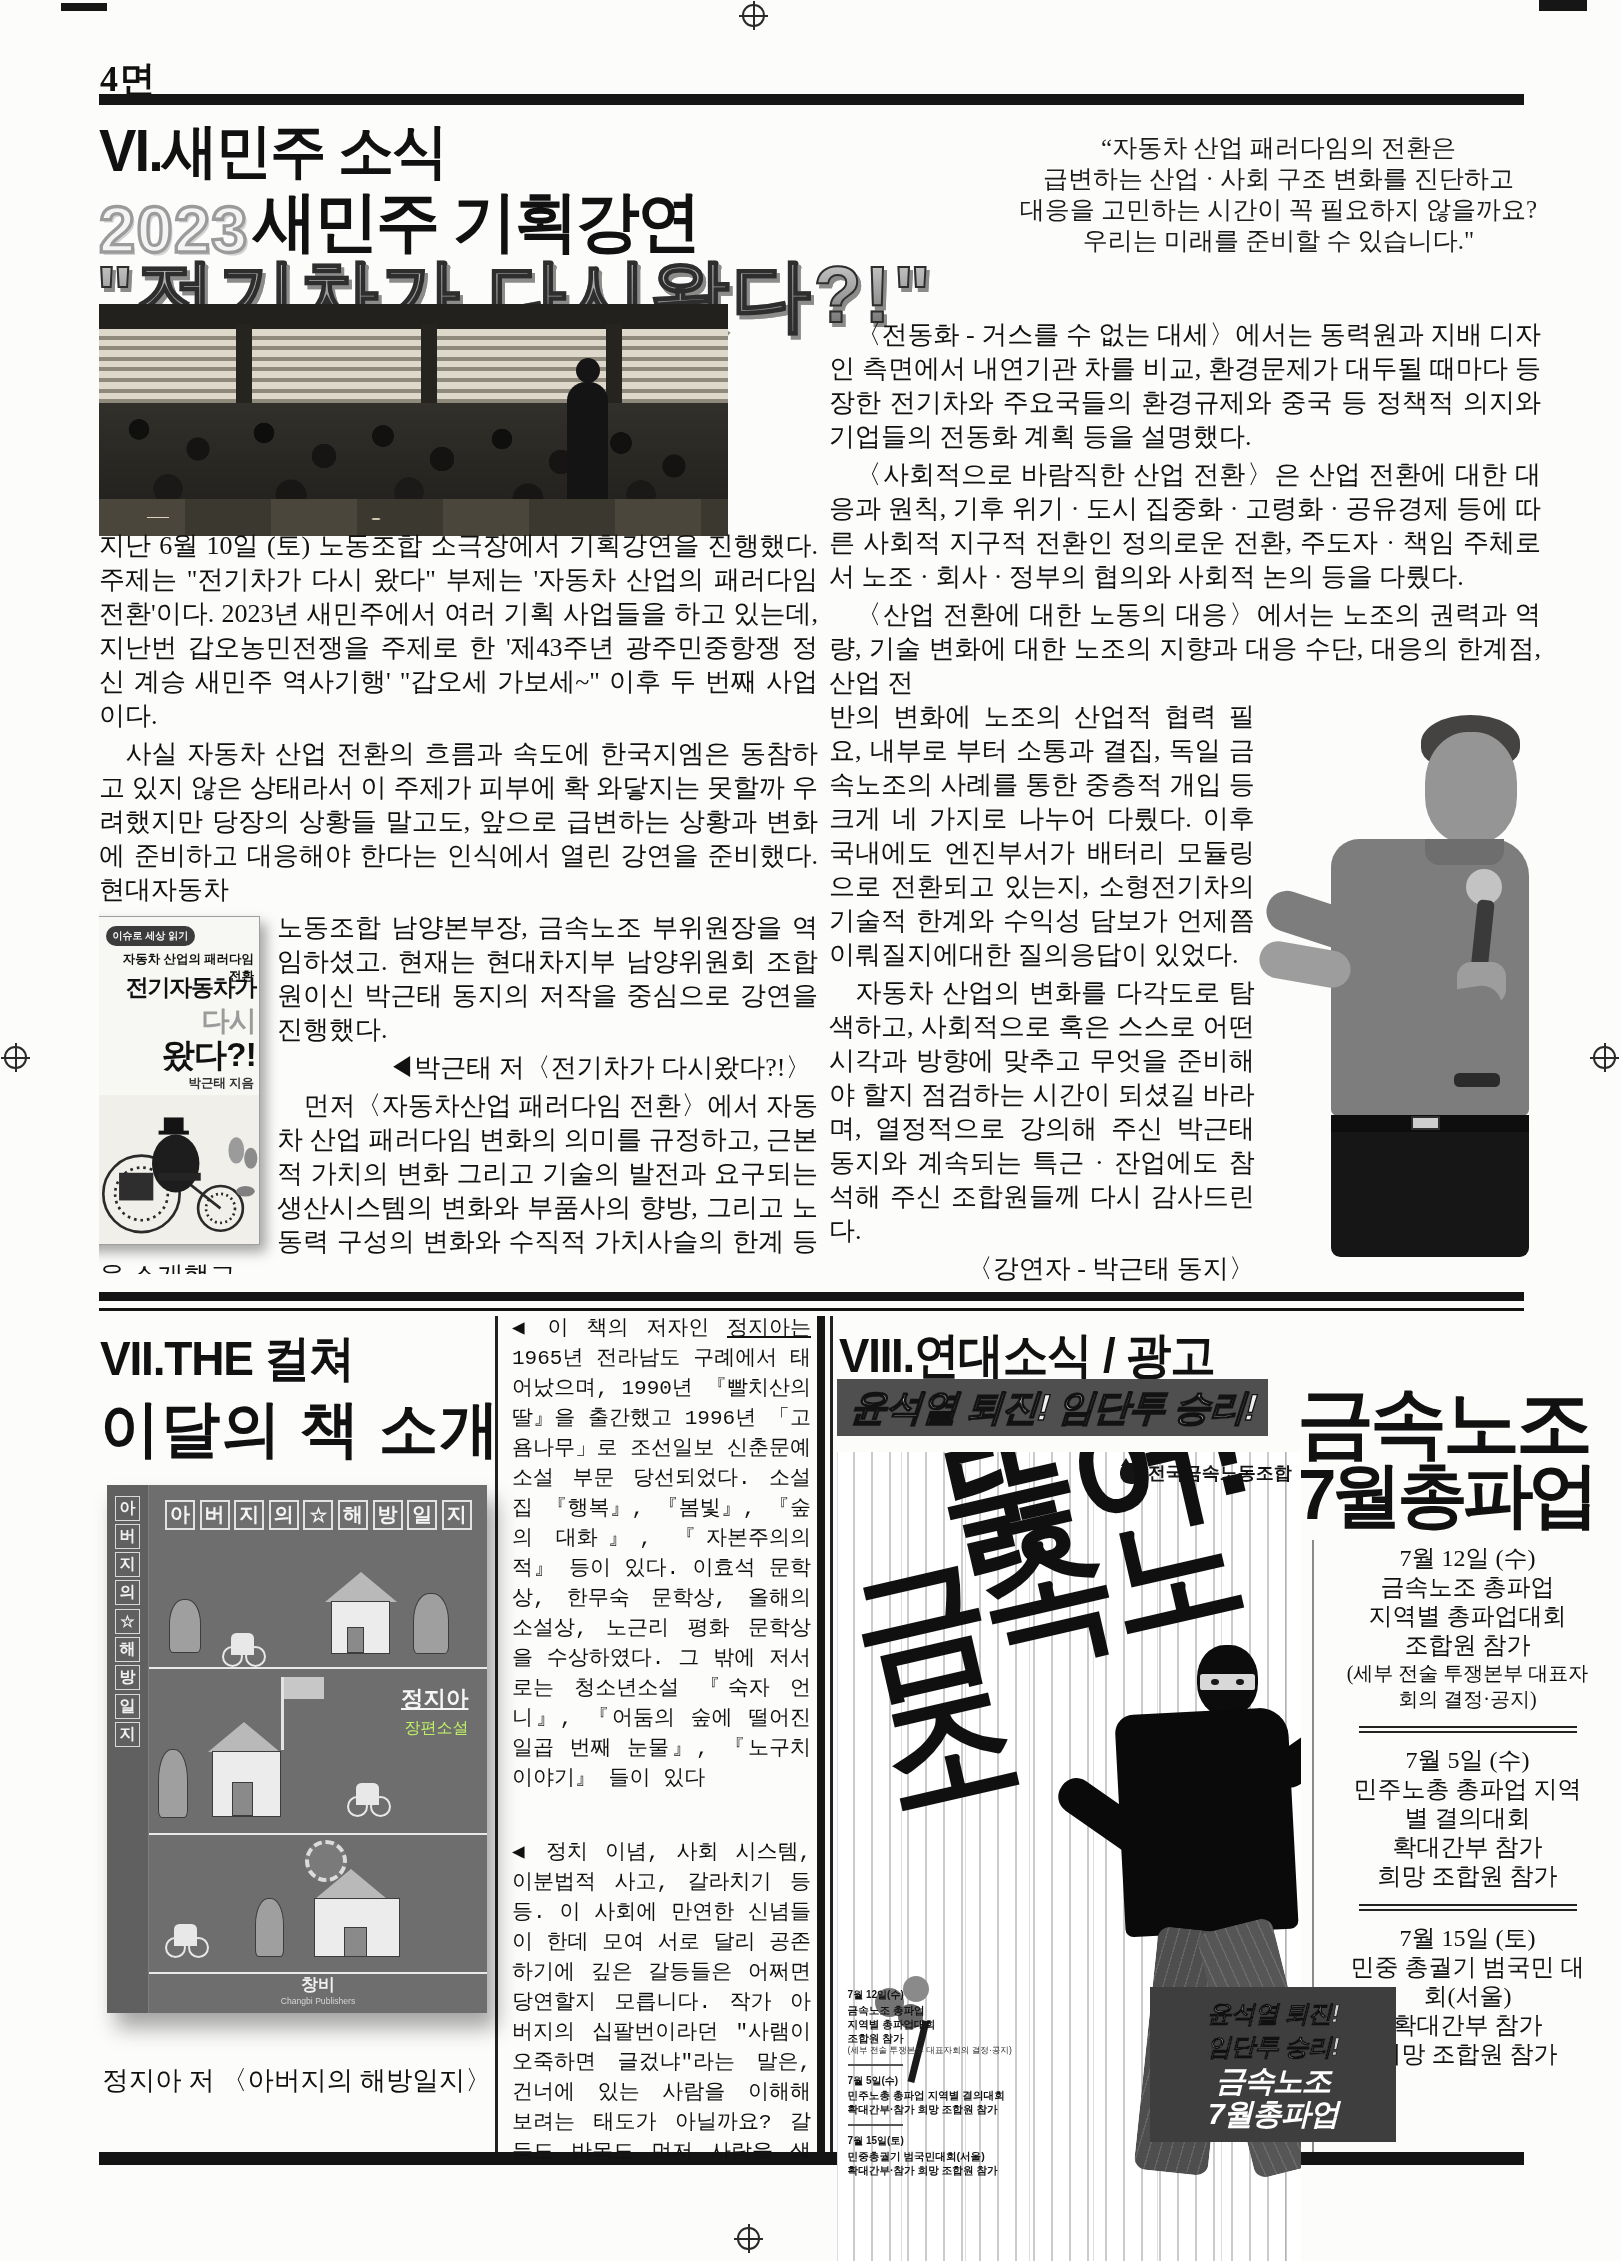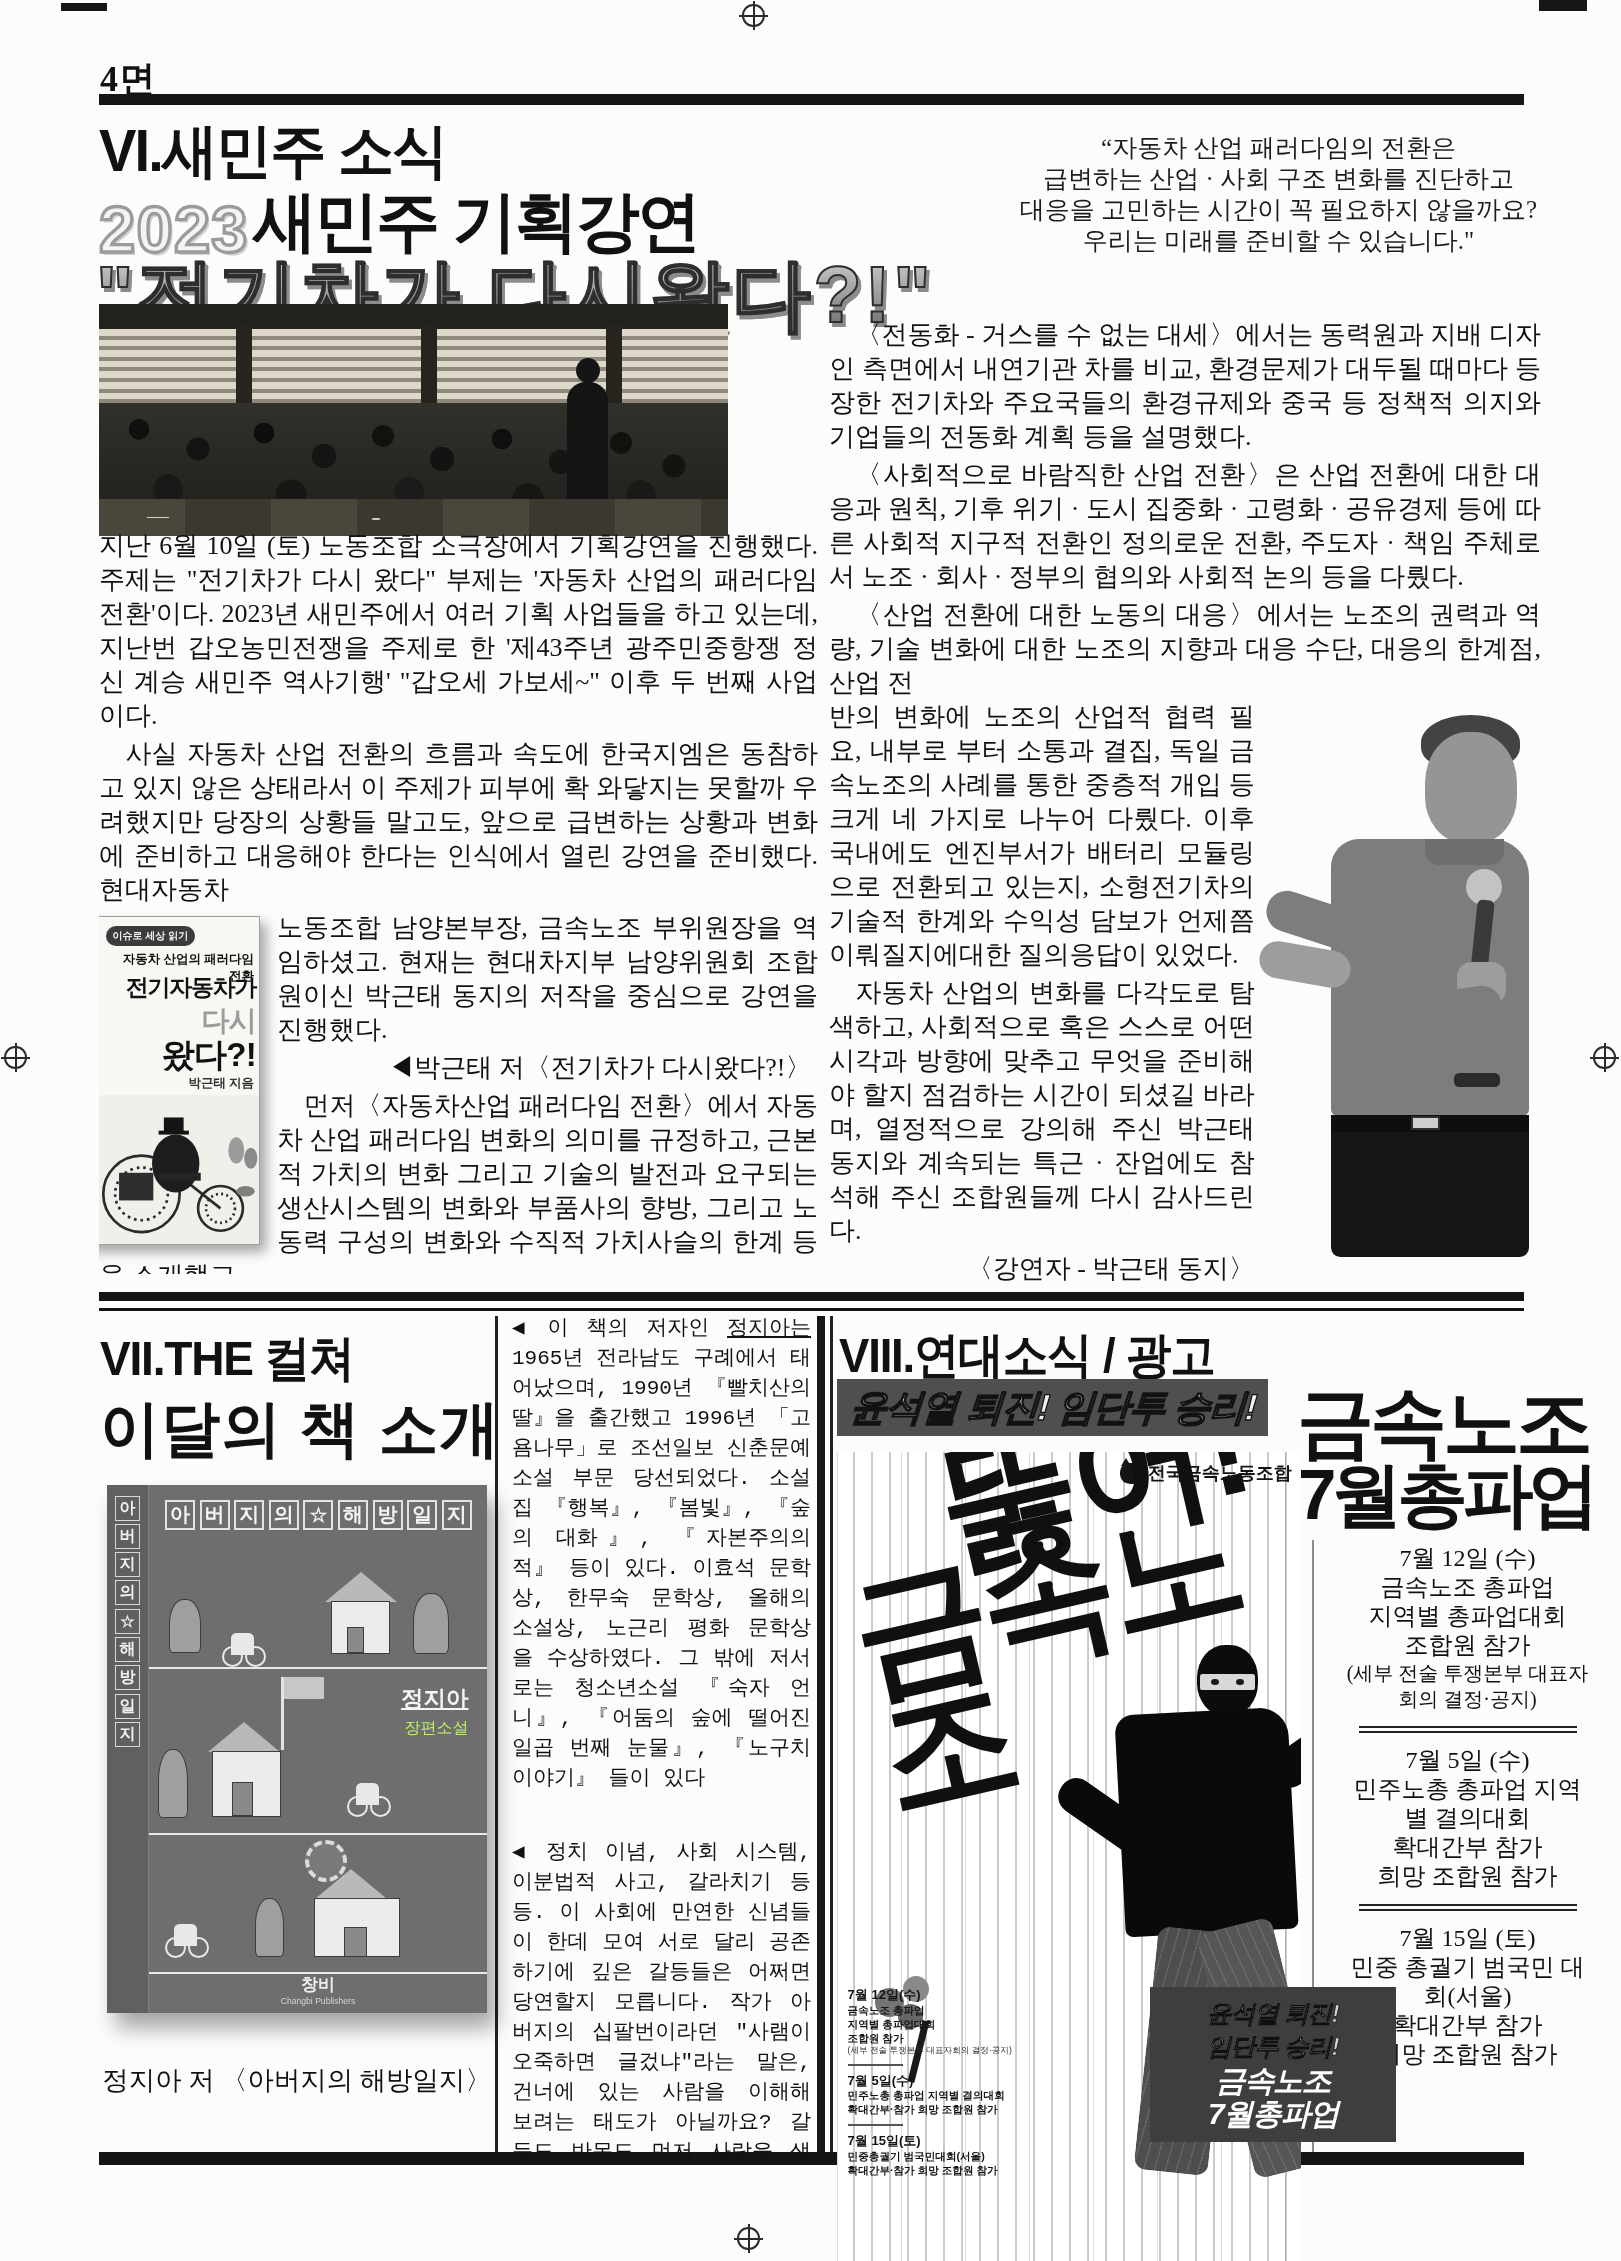--- a/index.html
+++ b/index.html
@@ -193,21 +193,21 @@
   .pf-stem{left:78px;top:383px;width:6.6px;height:63px;background:#1a1a1a;transform:rotate(14deg);}
   .pf-rose1{left:38px;top:351px;width:29px;height:29px;background:#747474;border-radius:50%;}
   .pf-rose2{left:66px;top:339px;width:26.4px;height:26.4px;background:#8a8a8a;border-radius:50%;}
   .pf-rose3{left:61px;top:367px;width:25px;height:25px;background:#666;border-radius:50%;}
   .pf-legl{left:309px;top:292px;width:74px;height:244px;background:#4e4e4e;border-radius:12px;transform:rotate(6deg);
            background-image:repeating-linear-gradient(100deg,transparent 0 9.2px,rgba(255,255,255,.12) 9.2px 10.6px);}
   .pf-legr{left:388px;top:285px;width:77px;height:252px;background:#565656;border-radius:12px;transform:rotate(-14deg);
            background-image:repeating-linear-gradient(80deg,transparent 0 9.2px,rgba(255,255,255,.12) 9.2px 10.6px);}
 
   .po-fine{position:absolute;left:10.6px;top:536px;width:205px;color:#141414;font-family:"Liberation Sans",sans-serif;}
-  .po-fine .dt{font-weight:900;font-size:13px;line-height:14.5px;}
+  .po-fine .dt{font-weight:900;font-size:10px;line-height:14.5px;}
   .po-fine .ln{font-weight:bold;font-size:10.6px;line-height:14px;}
   .po-fine .nt{font-size:8.6px;line-height:11.2px;color:#2e2e2e;}
   .po-fine .sep{width:55px;height:2px;background:#555;margin:8px 0;}
 
   .po-box{position:absolute;left:1150px;top:1987px;width:246px;height:155px;background:#3e3e3e;z-index:5;
           display:flex;flex-direction:column;align-items:center;justify-content:center;gap:1.3px;
           font-family:"Liberation Sans",sans-serif;font-style:italic;}
   .po-box .r{font-weight:900;font-size:24.4px;color:#d6d6d6;-webkit-text-stroke:0.7px #101010;letter-spacing:-0.7px;}
   .po-box .w{font-weight:900;font-size:30px;color:#ffffff;letter-spacing:-1.3px;line-height:1.08;}
 

